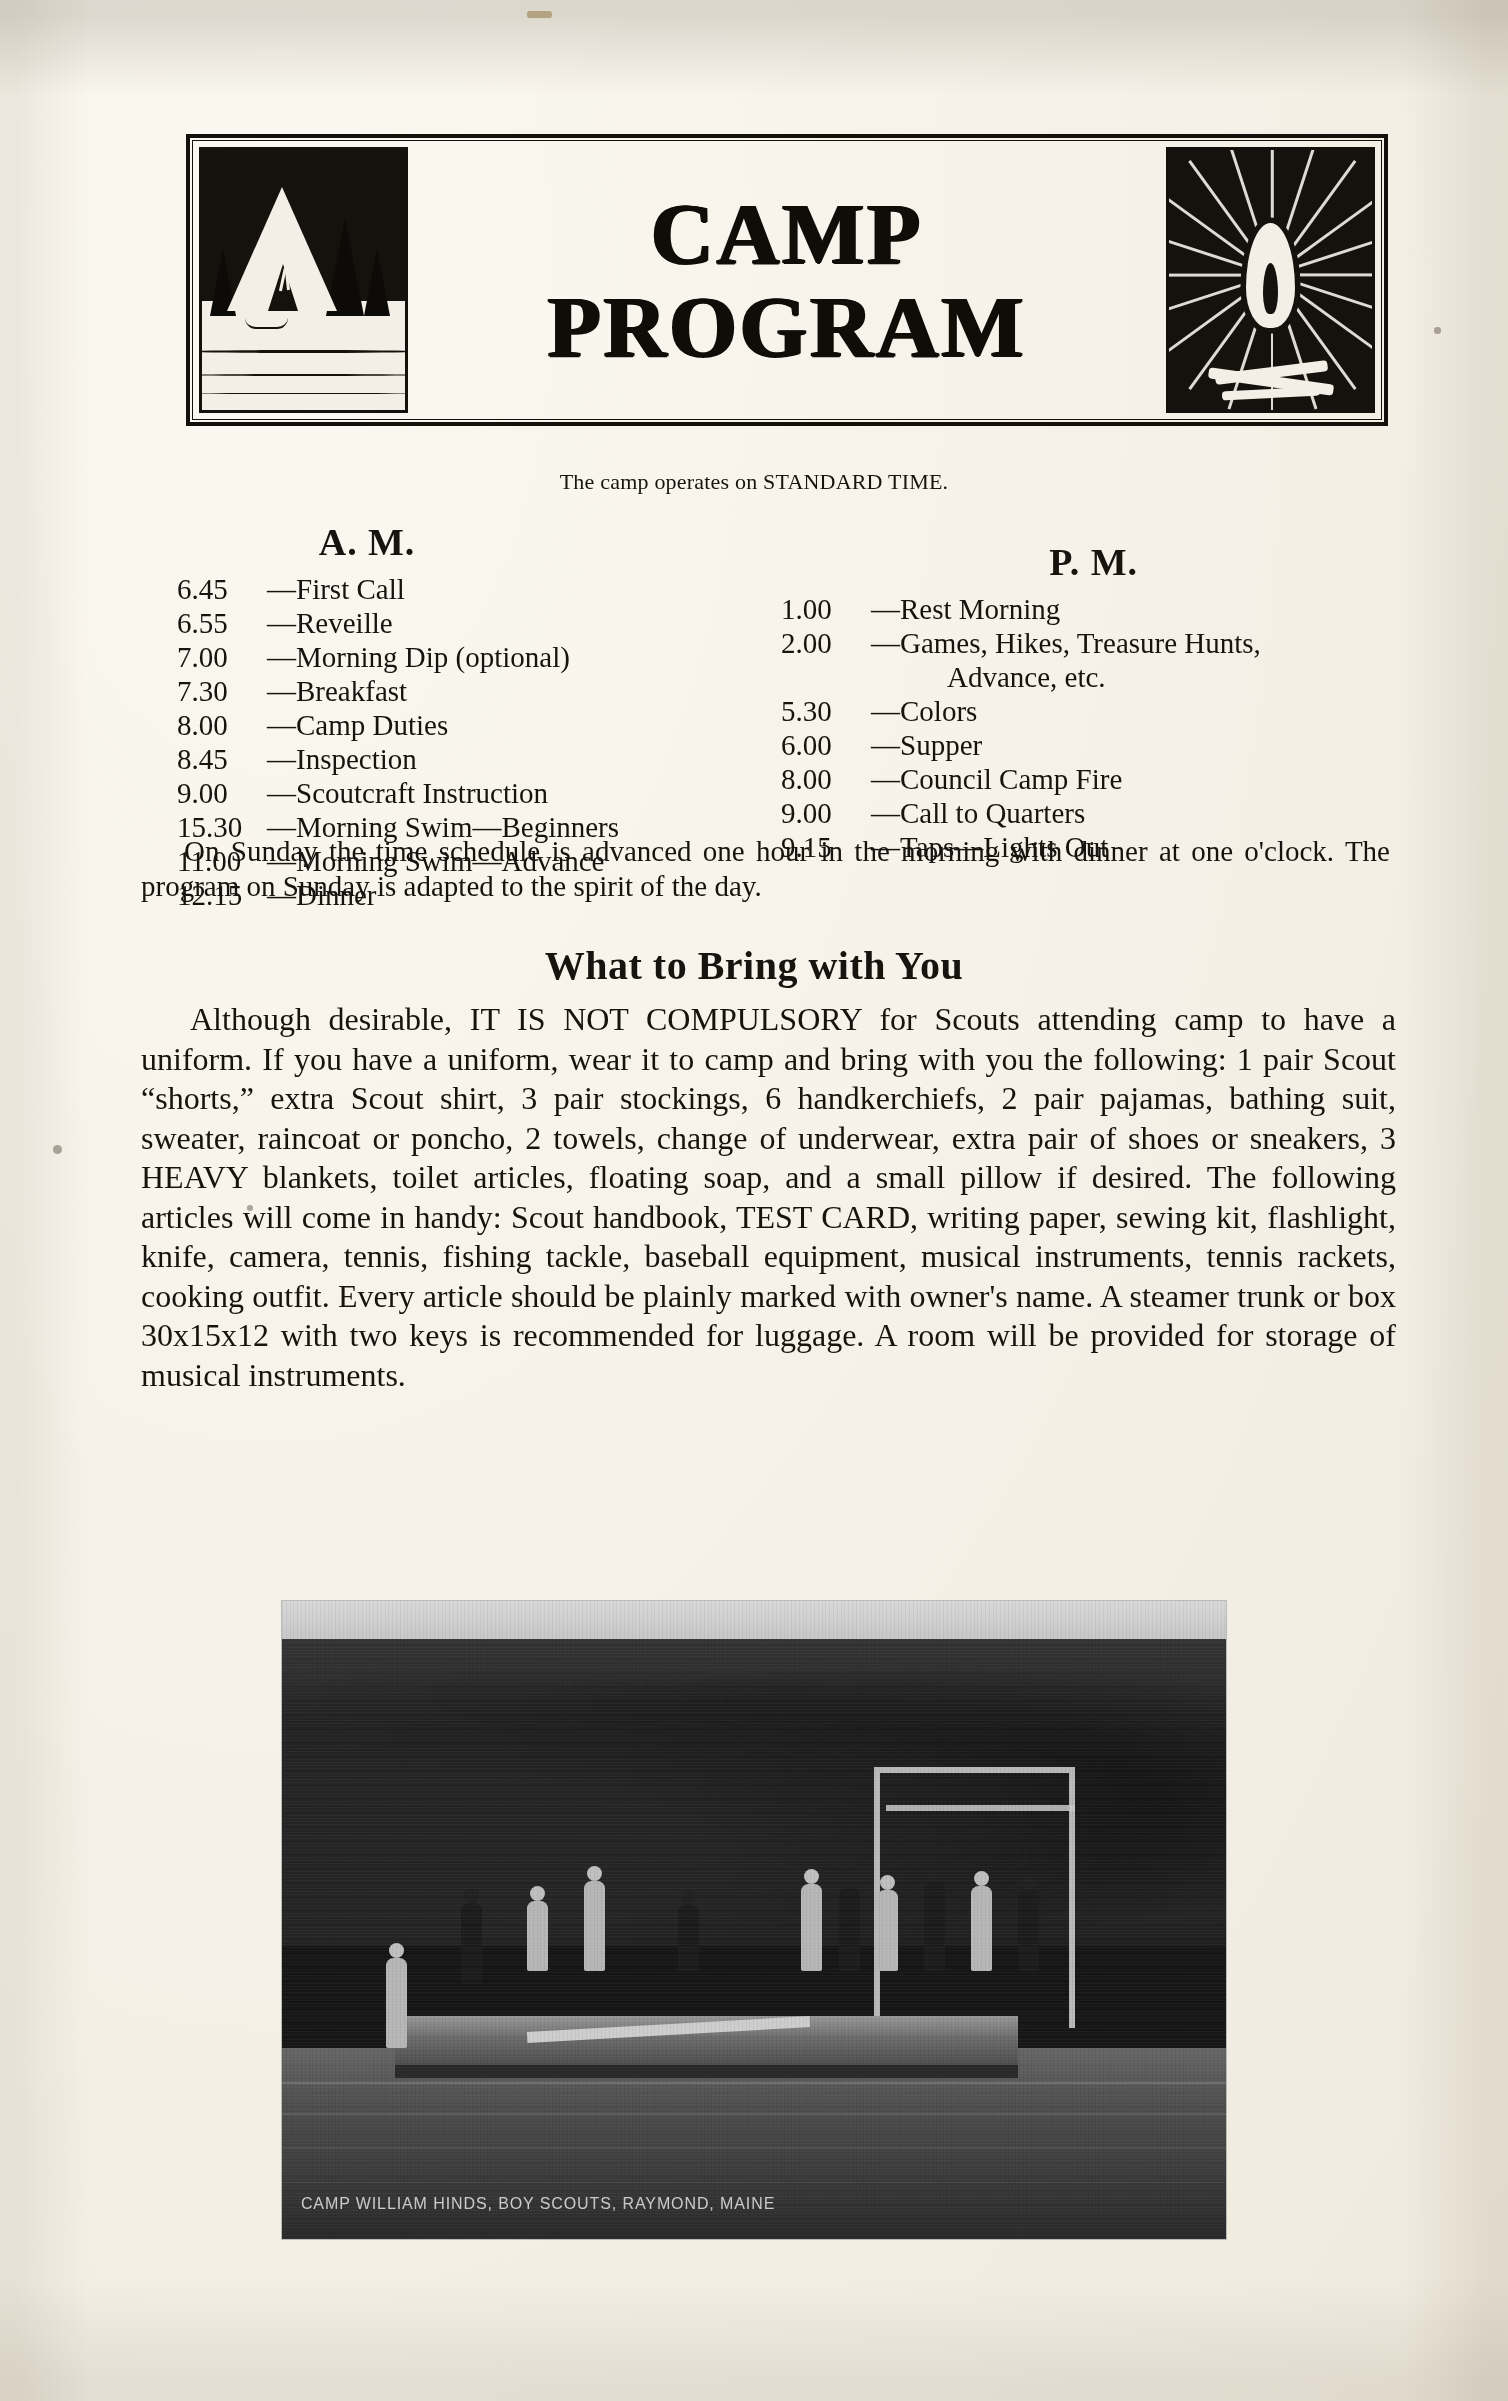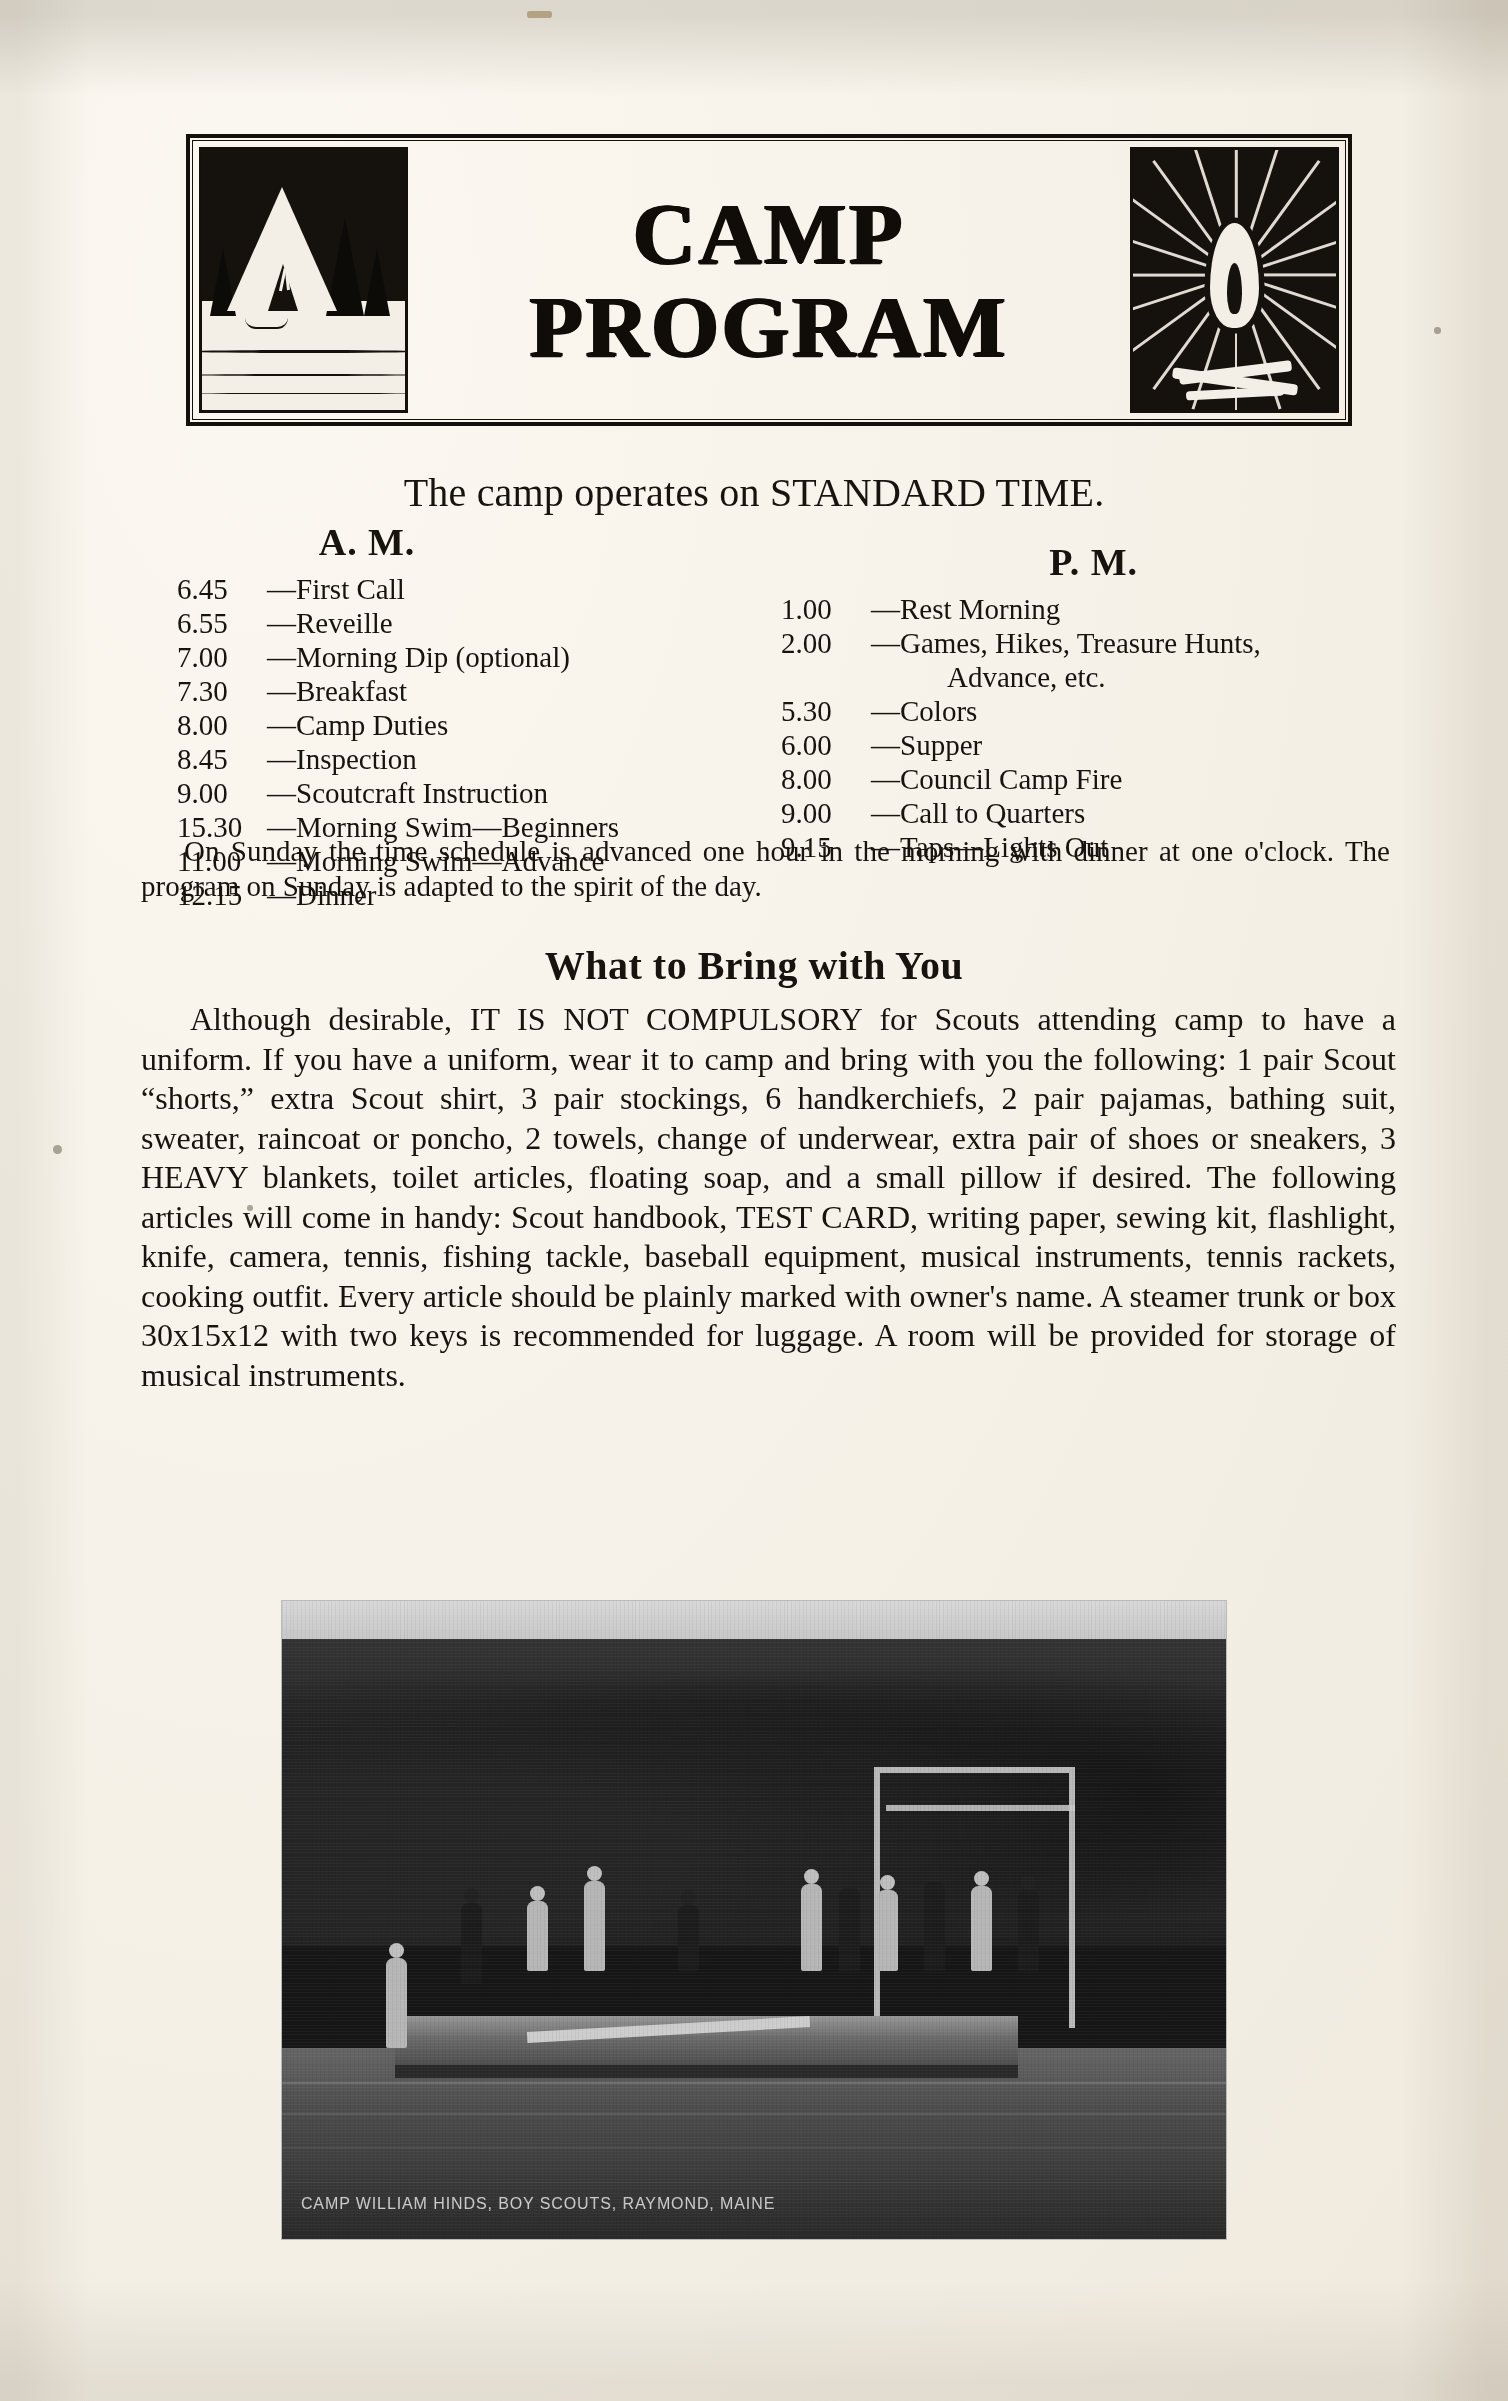--- a/index.html
+++ b/index.html
@@ -46,20 +46,21 @@
     width: 1508px;
   }
 
   
   .masthead {
     position: absolute;
     left: 186px;
     top: 134px;
     width: 1166px;
     height: 292px;
+    padding-left: 36px;
   }
   .masthead-frame {
     position: absolute;
     left: 0; top: 0;
     width: 100%;
     height: 100%;
     border: 4.7px solid #14110d;
     box-sizing: border-box;
   }
   .masthead-inner {
@@ -236,21 +237,21 @@
   }
   .title-line1 { font-size: 87px; }
   .title-line2 { font-size: 87px; margin-top: 9.4px; }
 
   
   .standard-time {
     position: absolute;
     left: 0; right: 0;
     top: 469px;
     text-align: center;
-    font-size: 40px;
+    font-size: 22px;
     letter-spacing: 0.2px;
   }
 
   
   .schedule {
     position: absolute;
     left: 160px;
     right: 132px;
     top: 520px;
   }

